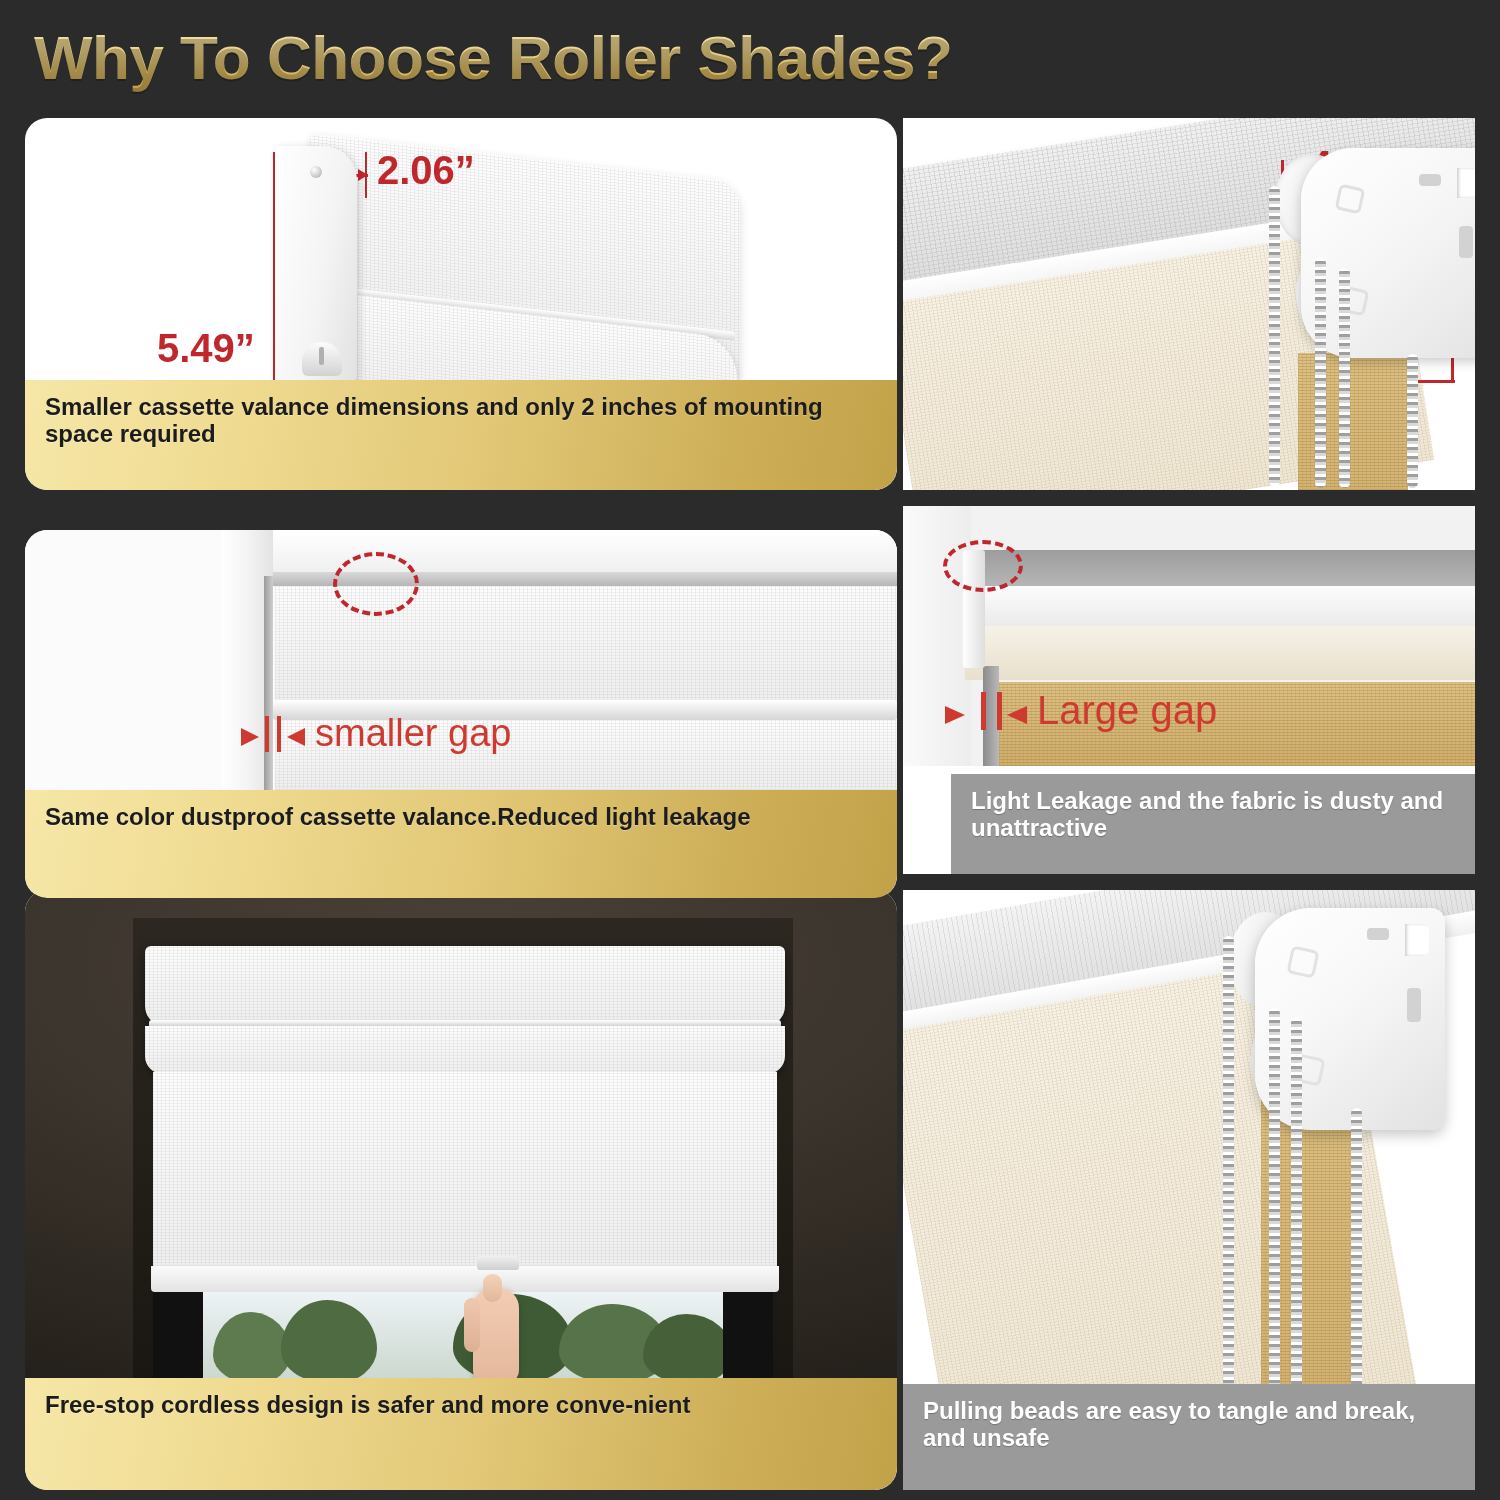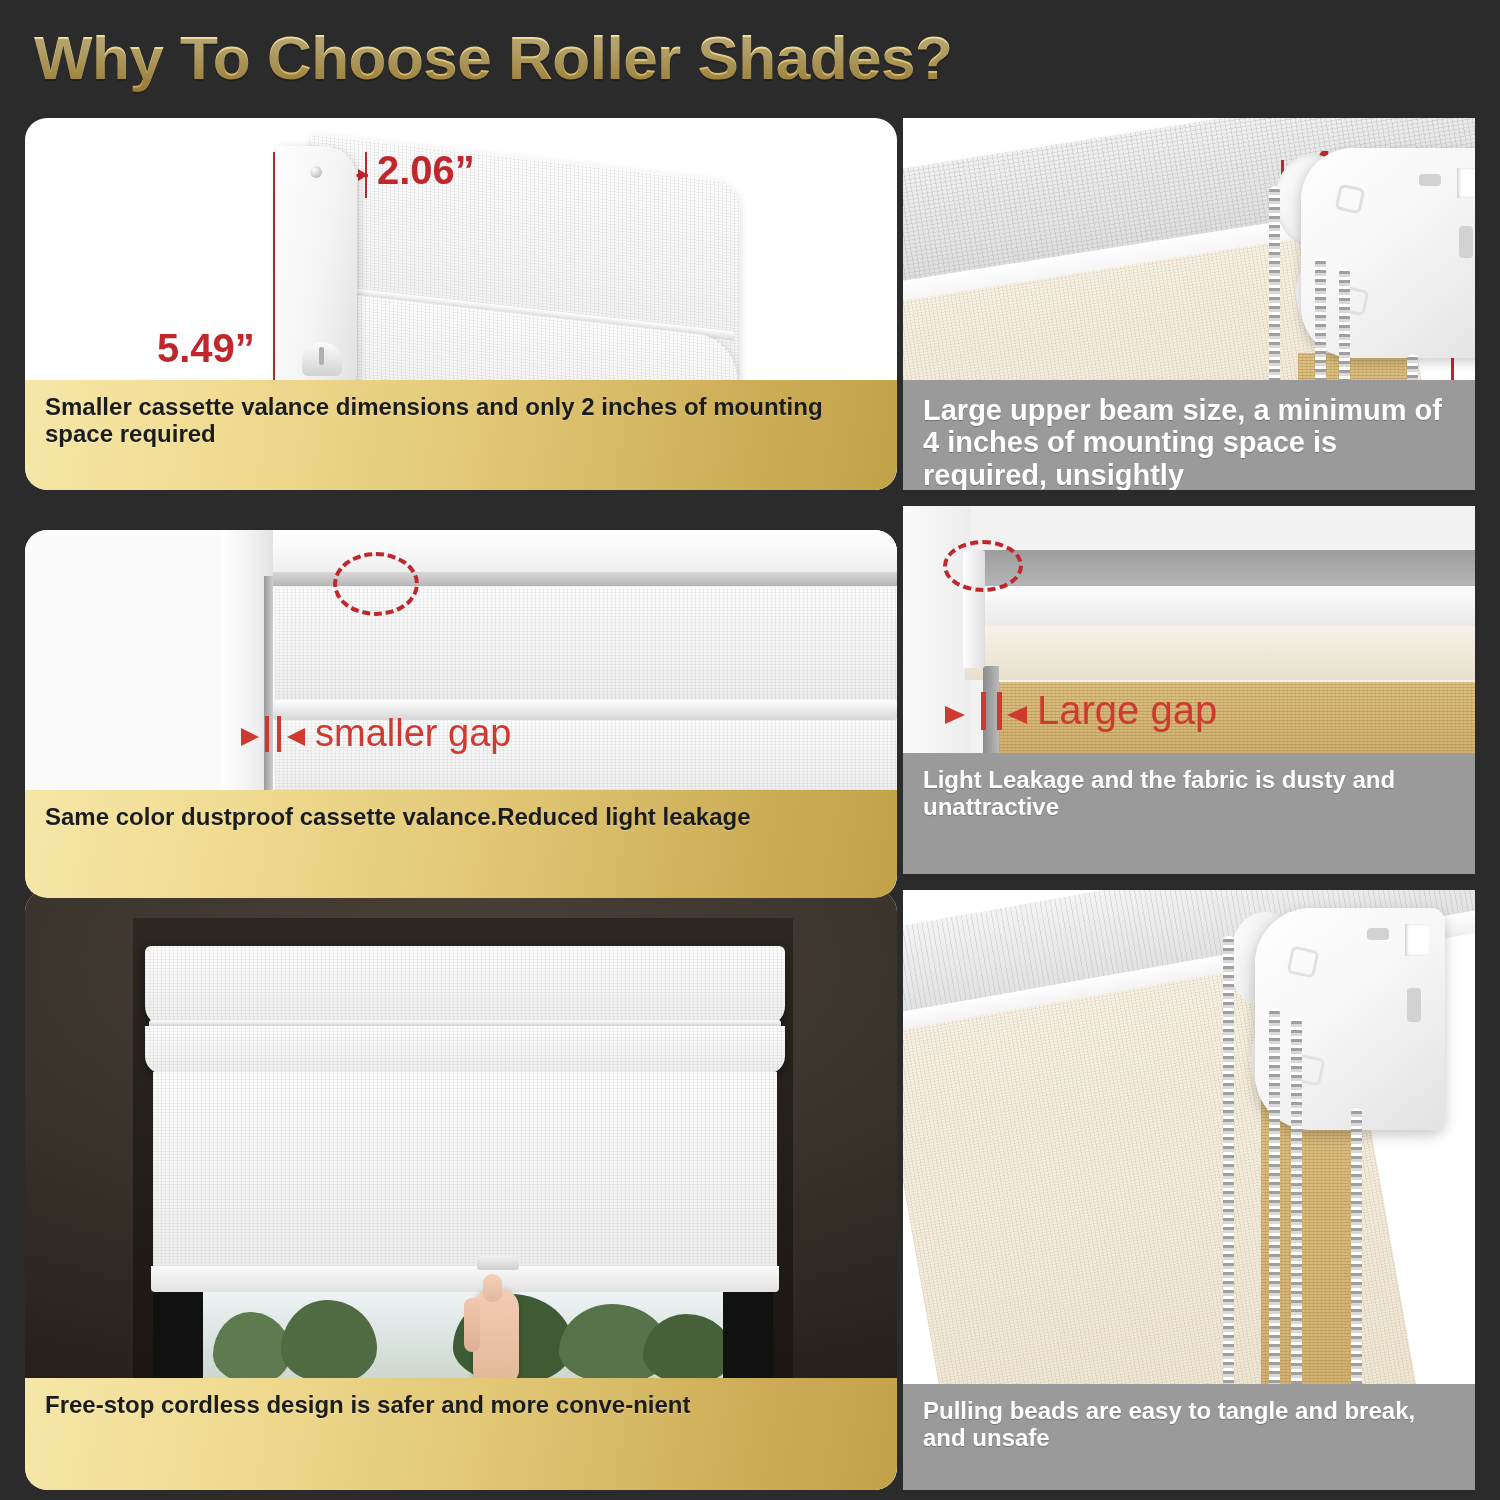--- a/index.html
+++ b/index.html
@@ -52,21 +52,21 @@
     border-bottom-left-radius:22px; border-bottom-right-radius:22px;
     text-shadow:0 1px 0 rgba(255,255,255,0.28);
   }
   .caption.gray {
     background:#9a9a9a; color:#ffffff;
     text-shadow:0 1px 1px rgba(0,0,0,0.25);
   }
   .cap-tl { height:110px; }
   .cap-tr { height:110px; font-size:29px; }
   .cap-ml { height:108px; }
-  .cap-mr { height:121px; }
+  .cap-mr { height:100px;margin-left:48px; }
   .cap-bl { height:112px; }
   .cap-br { height:106px; }
 
   
   .fabric-white {
     background:
       repeating-linear-gradient(90deg, rgba(190,190,190,.22) 0 1px, rgba(255,255,255,0) 1px 4px),
       repeating-linear-gradient(0deg, rgba(175,175,175,.16) 0 1px, rgba(255,255,255,0) 1px 3px),
       linear-gradient(180deg,#fdfdfd,#eeeeee);
   }
@@ -389,21 +389,20 @@
       <div class="dim-line" style="left:528px; top:56px; width:3px; height:36px;"></div>
       <div class="dim-line" style="left:380px; top:62px; width:150px; height:4px; transform:rotate(2.5deg); transform-origin:left center;"></div>
       <div class="dim-txt" style="left:406px; top:24px; font-size:42px;">4.00”</div>
 
       <div class="dim-line" style="left:548px; top:62px; width:3px; height:202px;"></div>
       <div class="dim-line" style="left:512px; top:62px; width:40px; height:3px;"></div>
       <div class="dim-line" style="left:512px; top:262px; width:40px; height:3px;"></div>
       <div class="dim-txt" style="left:400px; top:128px; font-size:42px;">4.00”</div>
     </div>
 
-    <div class="caption gray cap-tr">Large upper beam size, a minimum of 4 inches of mounting space is required, unsightly</div>
   </div>
 
   <div class="panel good p-ml">
     <div class="stage">
       <div class="w3-wall"></div>
       <div class="w3-frameTop"></div>
       <div class="w3-frameV"></div>
       <div class="w3-gapstrip"></div>
       <div class="w3-headrail"></div>
       <div class="w3-fab1 fabric-white"></div>

